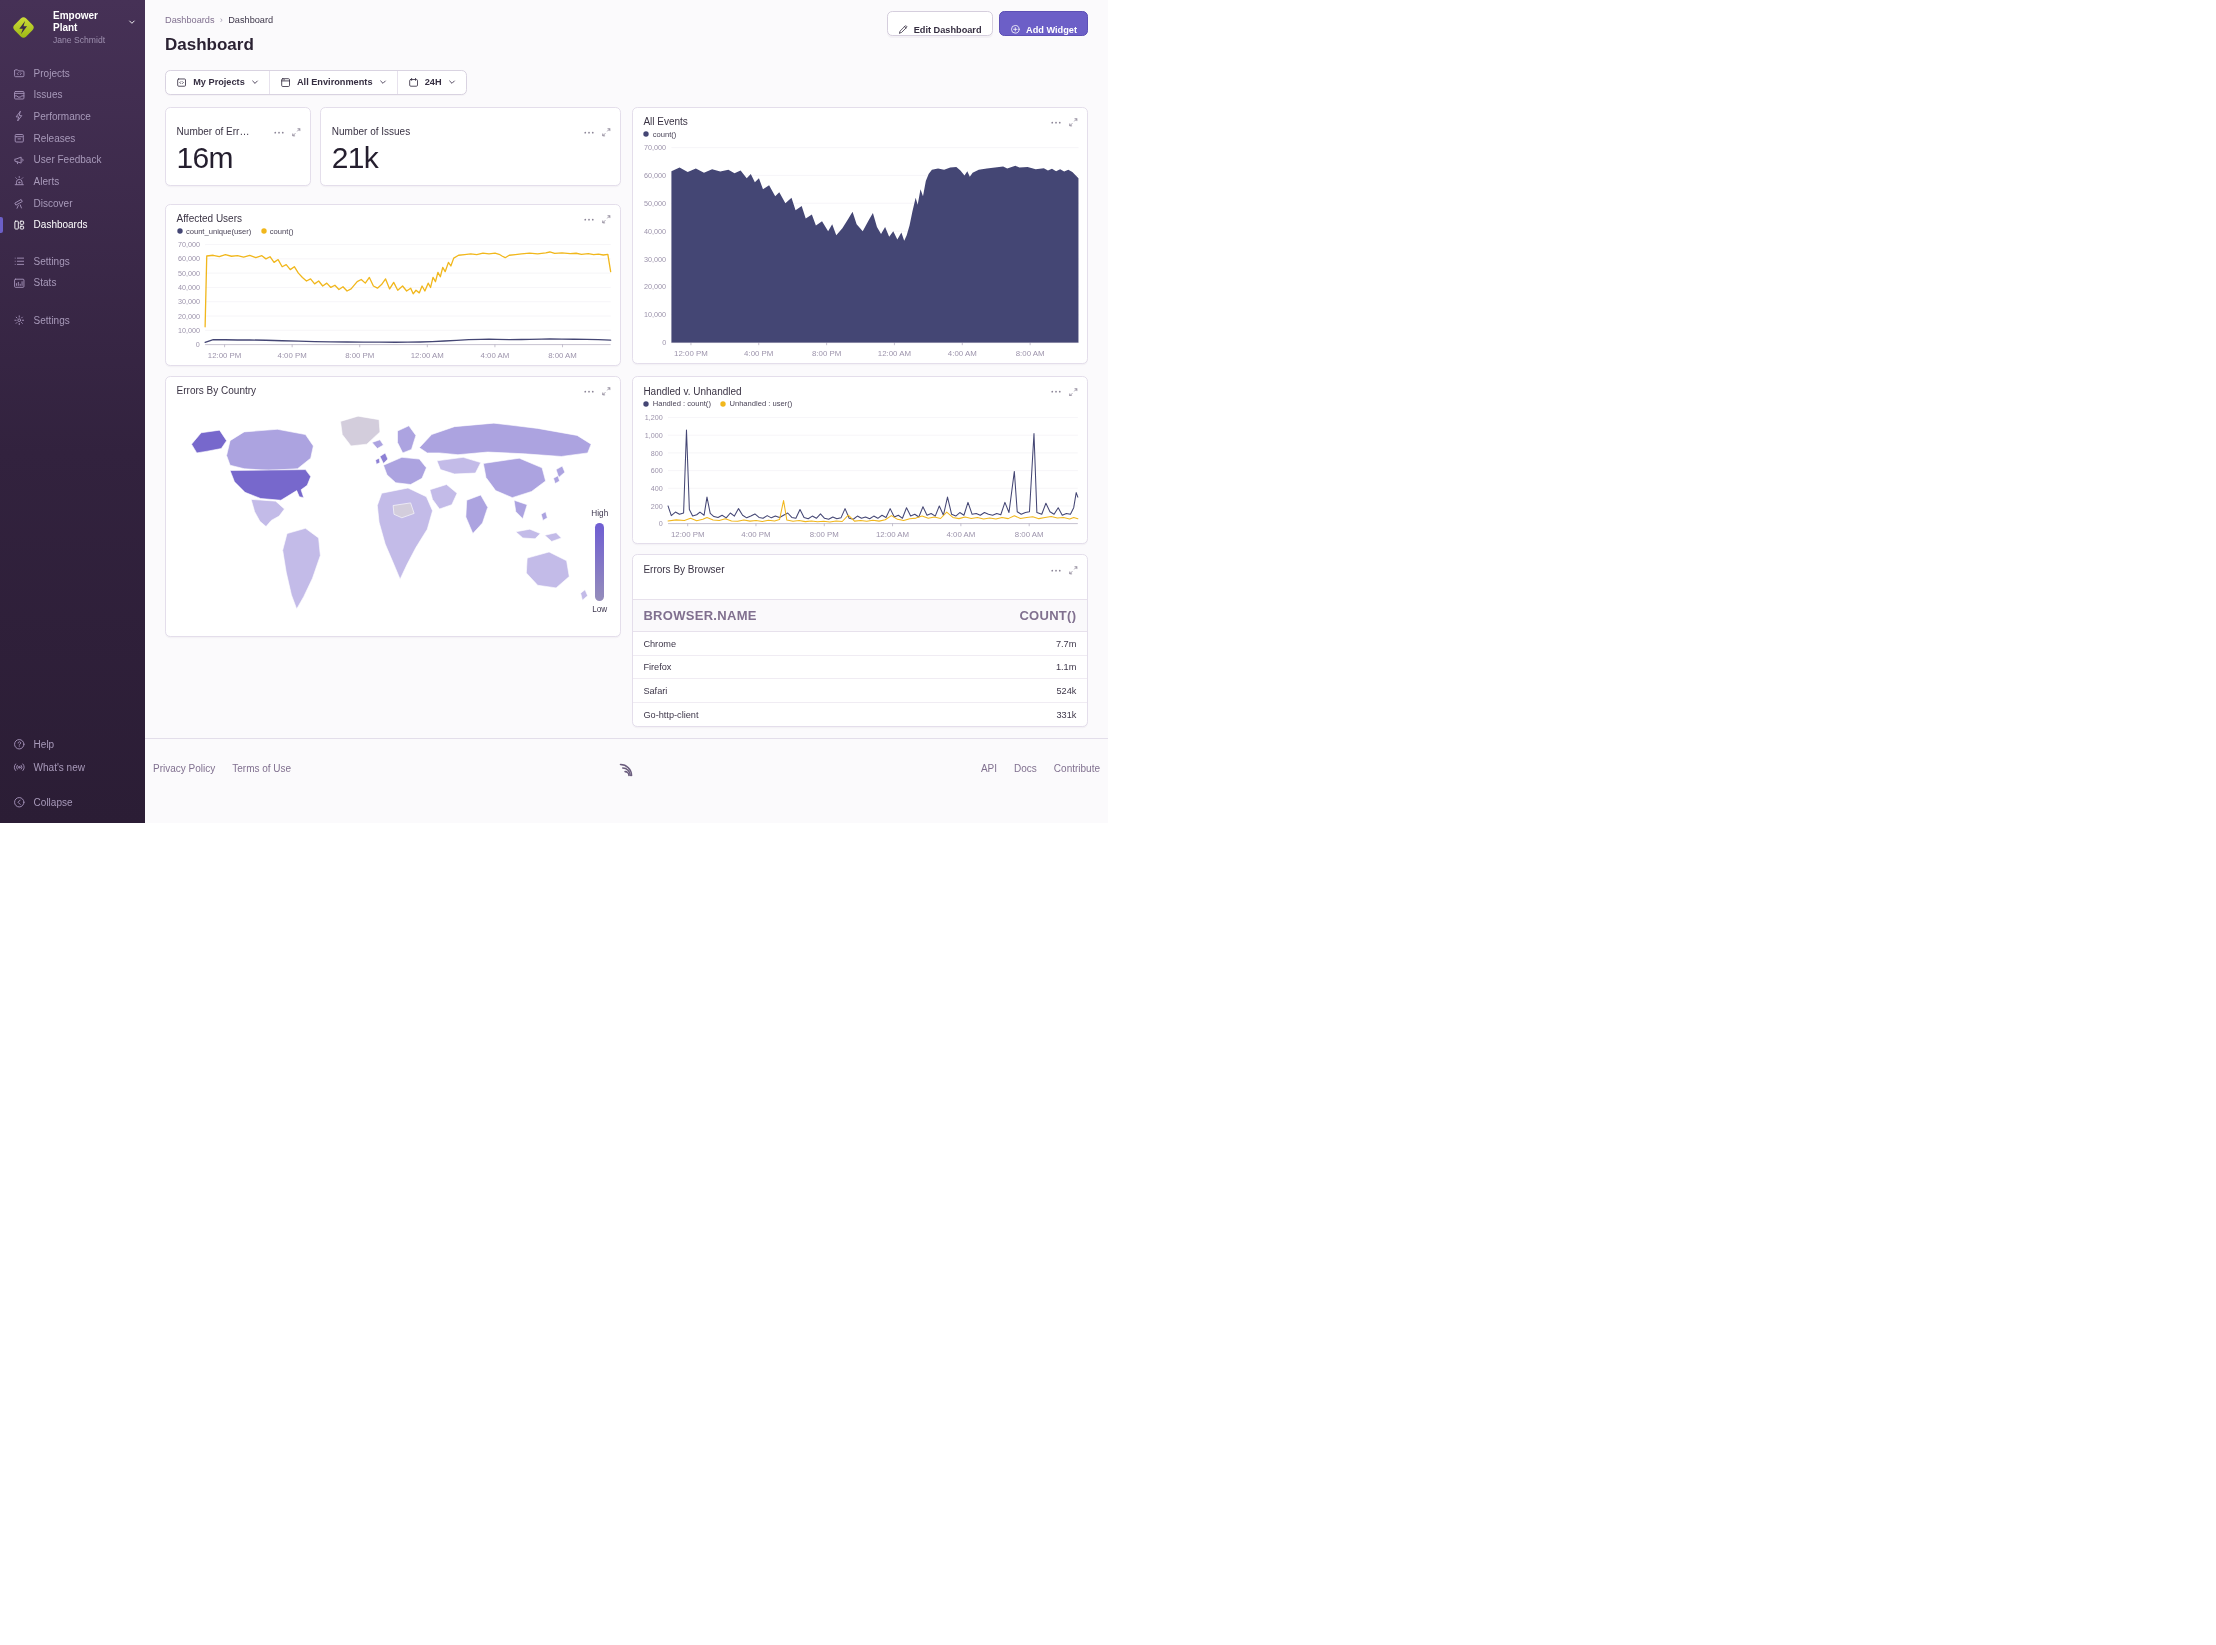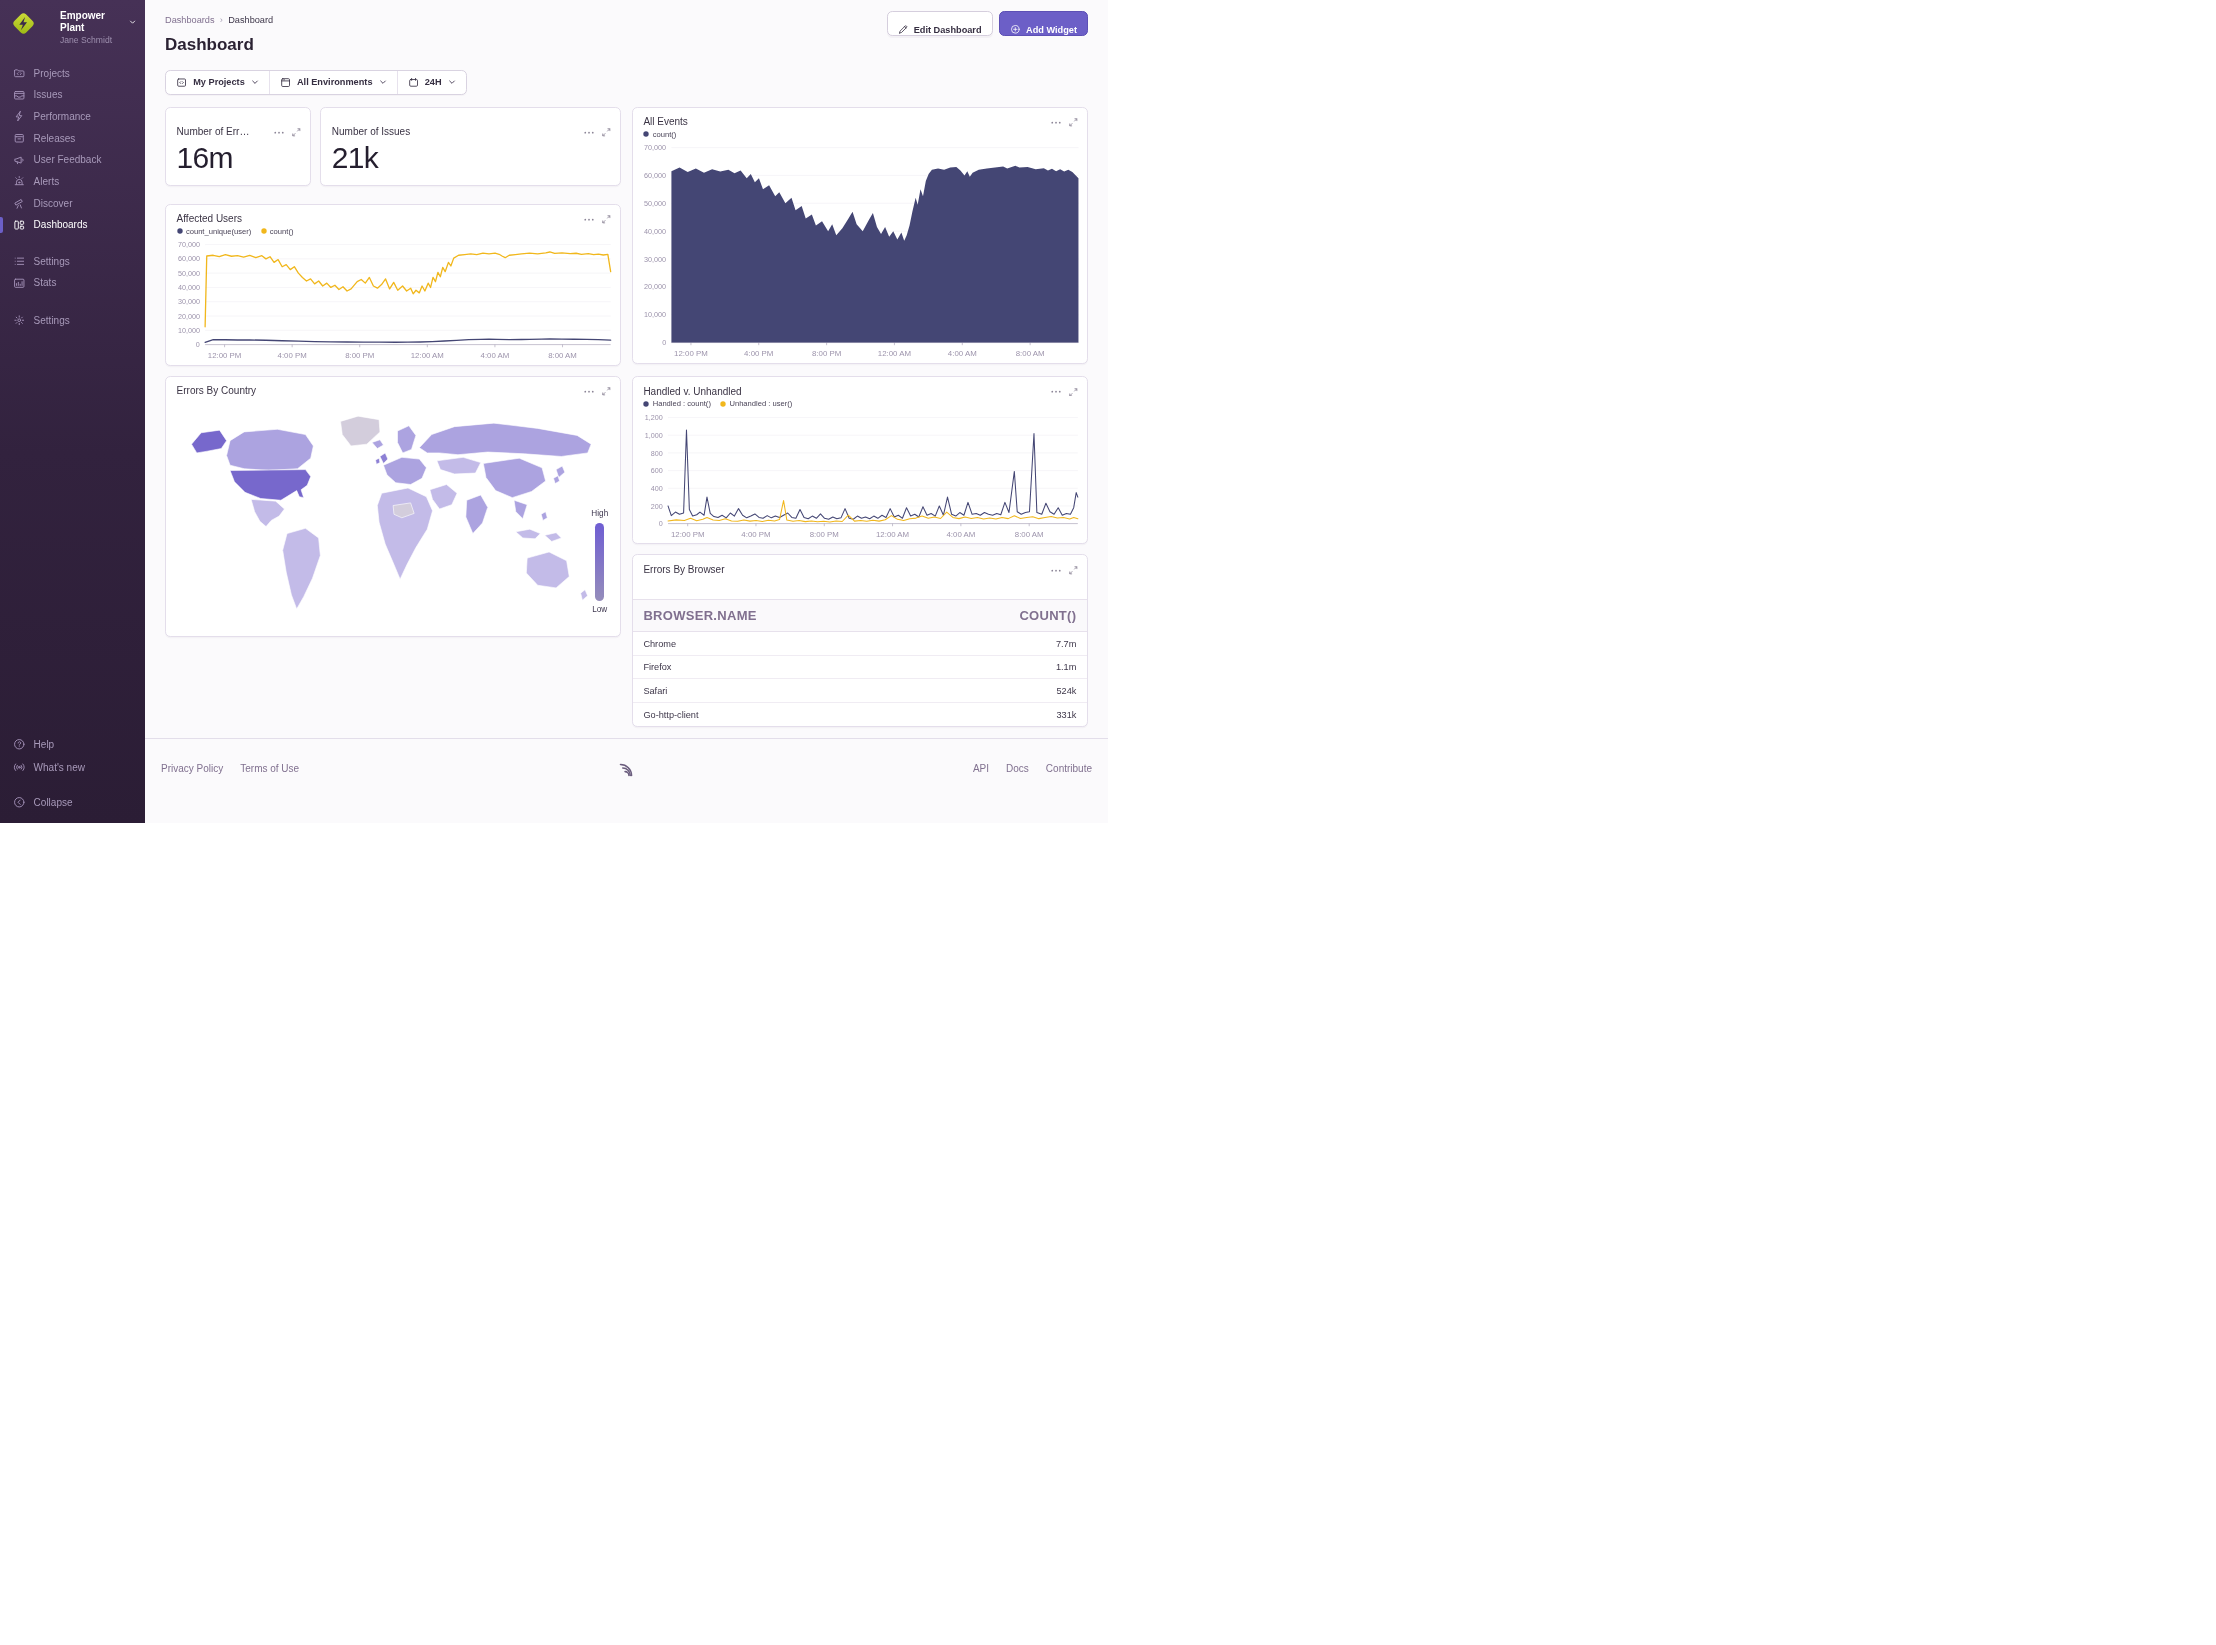--- a/index.html
+++ b/index.html
@@ -2,21 +2,21 @@
 <html style="font-size:10.6px"><head>
 <meta charset="utf-8">
 <style>
   * { margin:0; padding:0; box-sizing:border-box; }
   html,body { background:#fff; }
   body { font-family:"Liberation Sans", sans-serif; width:1108px; height:823px; overflow:hidden; }
   .page { display:flex; width:1108px; height:823px; }
 
   
   .sidebar { width:145px; flex:none; background:linear-gradient(180deg,#463156 0%,#32223e 55%,#2b1d35 100%); color:#a89aba; display:flex; flex-direction:column; position:relative; }
-  .org { display:flex; align-items:flex-start; gap:23px; padding:10px 9.2px 4px 10px; cursor:pointer; }
+  .org { display:flex; align-items:center; gap:16px; padding:10px 9.2px 4px 10px; cursor:pointer; }
   .org-logo { width:27px; height:27px; flex:none; }
   .org-name { display:flex; align-items:center; gap:4px; color:#fff; font-weight:700; font-size:10px; line-height:1.2; }
   .org-user { color:#9d8fae; font-size:8.6px; margin-top:1.3px; }
   nav ul { list-style:none; margin-top:13px; }
   nav ul.grp2 { margin-top:14.5px; }
   nav ul.grp3 { margin-top:16px; }
   .nav-item { position:relative; display:flex; align-items:center; gap:8.6px; padding:4.6px 6.6px 4.6px 12.5px; font-size:10px; cursor:pointer; }
   .nav-item svg { width:12.5px; height:12.5px; stroke:#a391b8; fill:none; stroke-width:1.5; stroke-linecap:round; stroke-linejoin:round; flex:none; }
   .nav-item.active { color:#fff; }
   .nav-item.active svg { stroke:#fff; }
@@ -77,21 +77,21 @@
 
   .map-wrap { position:relative; flex:1; margin:1.3px 8px 5.3px; }
   .map-wrap > svg { width:100%; height:100%; }
   .map-legend { position:absolute; right:4px; bottom:16px; display:flex; flex-direction:column; align-items:center; font-size:8.2px; color:#3f3850; }
   .map-bar { width:9.2px; height:78px; border-radius:4.6px; background:linear-gradient(180deg,#6f5ed3 0%,#958dbb 100%); margin:4.6px 0; }
 
   .tbl-head { display:flex; justify-content:space-between; background:#faf9fb; border-top:0.7px solid #e7e1ec; border-bottom:0.7px solid #e7e1ec; padding:8px 10.6px; font-size:13px; letter-spacing:0.3px; color:#80708f; font-weight:700; margin-top:24px; }
   .tbl-row { display:flex; justify-content:space-between; padding:6.6px 10.6px 6px; font-size:9.2px; color:#3d3649; border-bottom:0.7px solid #f0ecf3; }
   .tbl-row:last-child { border-bottom:none; }
 
-  .footer { border-top:0.7px solid #e3deea; margin-top:10.6px; padding:17px 16px; display:flex; align-items:center; }
+  .footer { border-top:0.7px solid #e3deea; margin-top:10.6px; padding:17px 8px; display:flex; align-items:center; }
   .f-left { flex:1; display:flex; gap:17px; }
   .f-right { flex:1; display:flex; gap:17px; justify-content:flex-end;text-align:right; }
   .f-link { color:#80708f; font-size:10px; cursor:pointer; }
   .f-logo { width:26px; height:26px; }
 </style>
 </head>
 <body>
 
 <div class="page">
 

